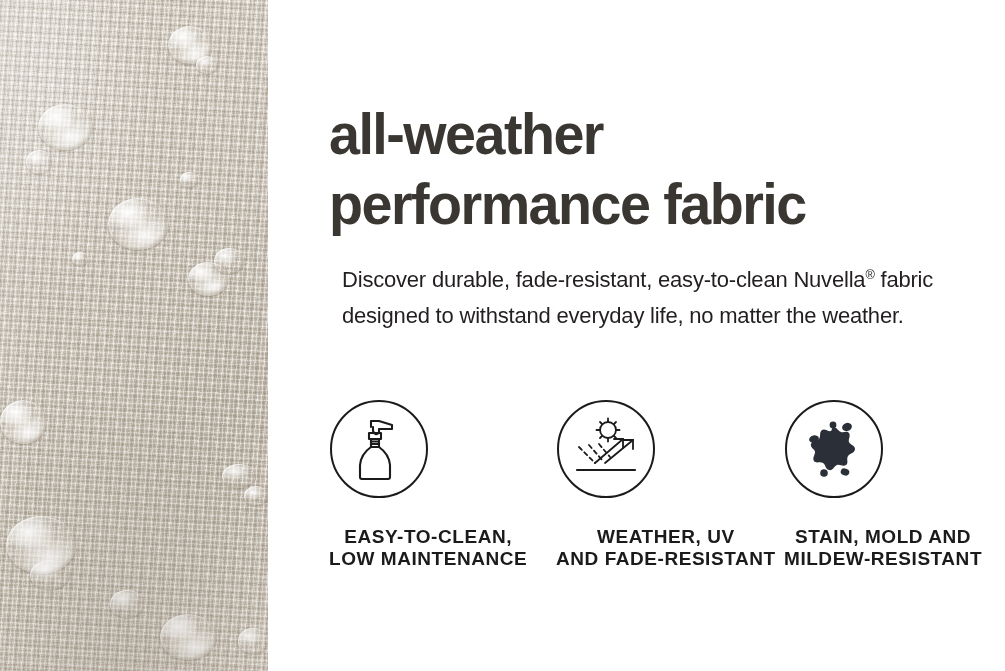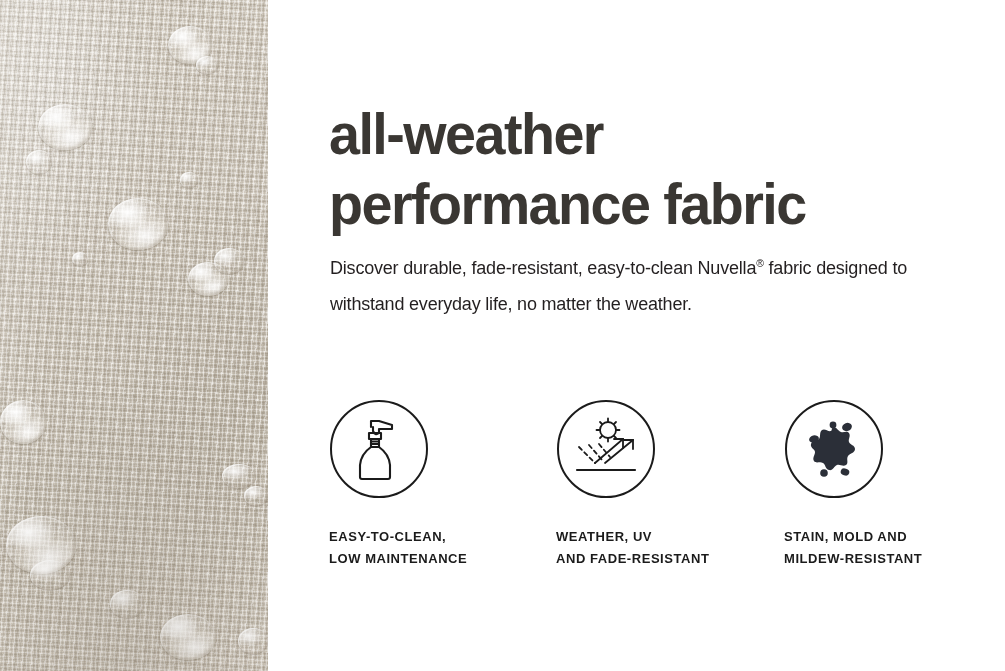--- a/index.html
+++ b/index.html
@@ -122,24 +122,24 @@
     transform: scaleX(0.96);
     transform-origin: left top;
     white-space: pre-line;
   }
 
   .subcopy {
     position: absolute;
     left: 1px;
     top: 246px;
     width: 640px;
-    margin: 0;
+    margin: 12px;
     font-family: "Liberation Sans", sans-serif;
     font-weight: 400;
-    font-size: 18px;
+    font-size: 22px;
     line-height: 36px;
     letter-spacing: -0.2px;
     color: #231f20;
   }
   .subcopy sup {
     font-size: 0.58em;
     vertical-align: super;
     line-height: 0;
   }
 
@@ -172,26 +172,27 @@
     align-items: center;
     justify-content: center;
     margin-left: 1px;
   }
   .icon-circle svg { display: block; }
 
   .feature-label {
     margin-top: 28px;
     font-family: "Liberation Sans", sans-serif;
     font-weight: 700;
-    font-size: 13px;
+    font-size: 19px;
     line-height: 22px;
     letter-spacing: 0.55px;
     color: #1b1b1b;
     text-transform: uppercase;
     white-space: pre-line;
+    text-align: center;
   }
 </style>
 </head>
 <body>
 
 <div class="banner">
 
   <div class="photo-panel">
     <div class="fabric-base"></div>
     <div class="weave"></div>

